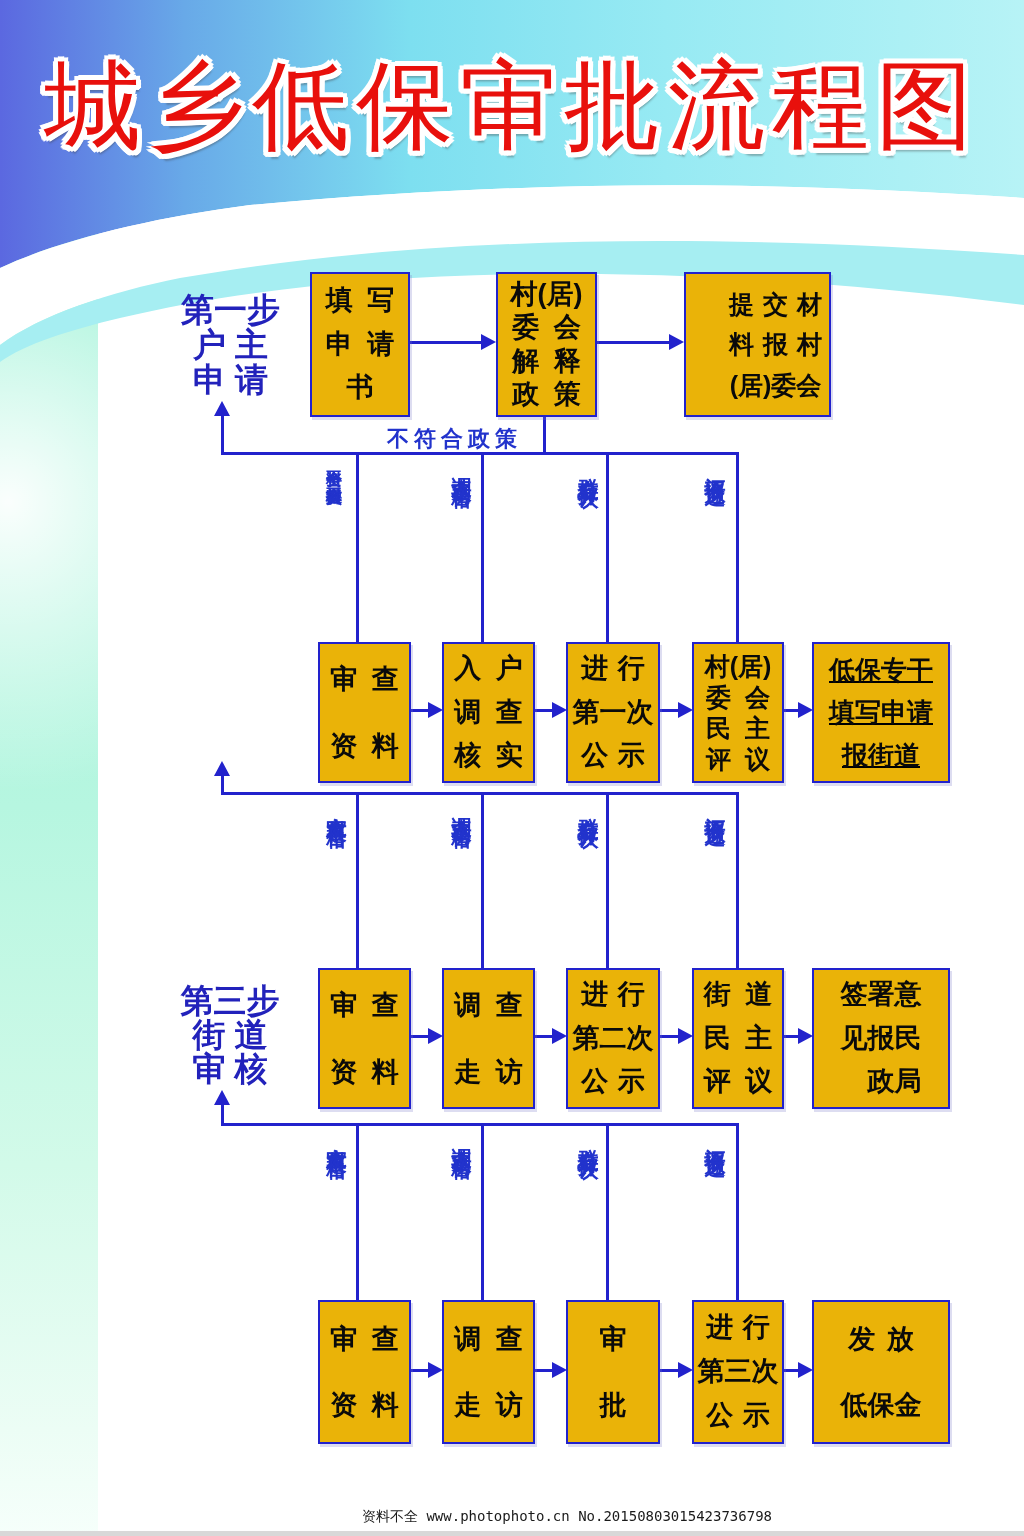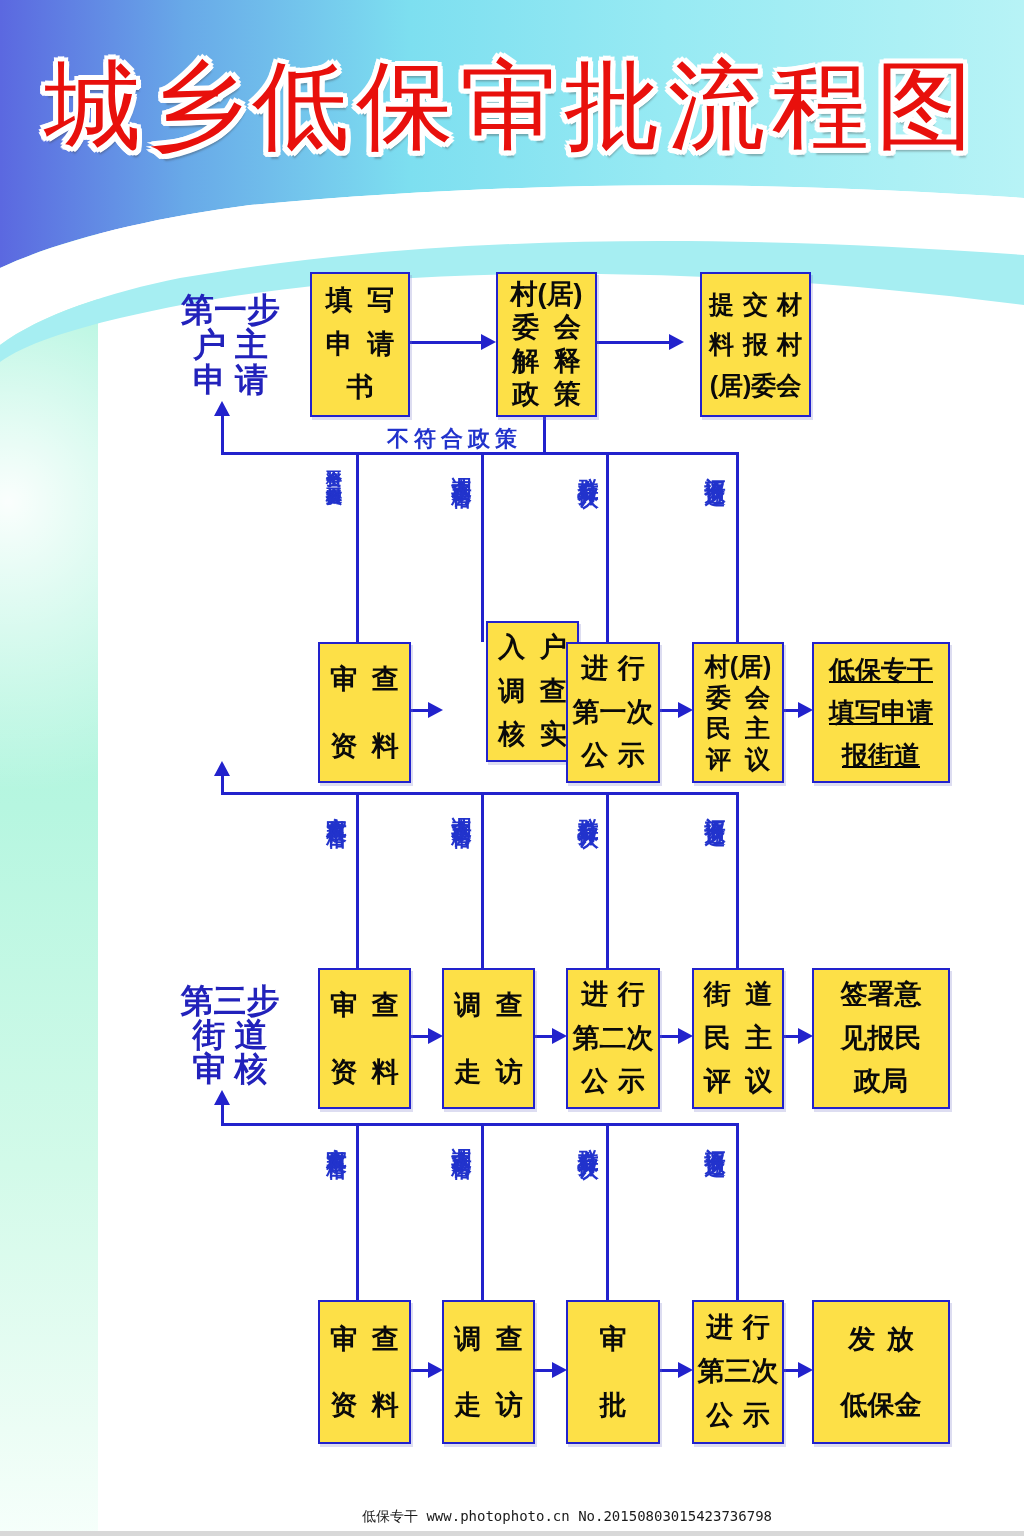--- a/index.html
+++ b/index.html
@@ -16,21 +16,21 @@
   #main-title{position:absolute;left:0;top:42px;width:1024px;z-index:4;text-align:center;
     font-size:97px;font-weight:400;letter-spacing:7px;color:#e8100c;white-space:nowrap;
     text-shadow:
       -5px 0 0 #fff,5px 0 0 #fff,0 -5px 0 #fff,0 5px 0 #fff,
       -4px -4px 0 #fff,4px -4px 0 #fff,-4px 4px 0 #fff,4px 4px 0 #fff,
       -5px 3px 0 #fff,5px 3px 0 #fff,-3px 5px 0 #fff,3px 5px 0 #fff,
       3px 7px 2px rgba(60,60,60,.35);}
   
   .step-label{position:absolute;z-index:3;color:#2222bb;font-weight:bold;text-align:center;
     white-space:pre-line;}
-  .flow-box{position:absolute;z-index:3;background:#fde047;border:2px solid #2222cc;
+  .flow-box{position:absolute;z-index:3;background:#eab308;border:2px solid #2222cc;
     box-shadow:2px 3px 0 rgba(120,120,200,0.25);display:flex;align-items:center;justify-content:center;}
   .box-label{white-space:pre-line;text-align:center;color:#0a0a0a;font-weight:bold;font-size:27px;word-spacing:7px;}
   .l2{line-height:2.45;}
   .l3{line-height:1.62;}
   .l4{line-height:1.24;}
   .hline,.vline{position:absolute;background:#2222cc;z-index:2;}
   .hline{height:3px;} .vline{width:3px;}
   .arrow-head-right{position:absolute;width:0;height:0;z-index:2;
     border-top:8px solid transparent;border-bottom:8px solid transparent;border-left:15px solid #2222cc;}
   .arrow-head-up{position:absolute;width:0;height:0;z-index:2;
@@ -77,21 +77,21 @@
     <div class="box-label l3">填 写
 申 请
 书</div>
   </div>
   <div class="flow-box" style="left:496px;top:272px;width:97px;height:141px;">
     <div class="box-label l4">村(居)
 委 会
 解 释
 政 策</div>
   </div>
-  <div class="flow-box" style="left:700px;top:272px;width:107px;height:141px;">
+  <div class="flow-box" style="left:684px;top:272px;width:107px;height:141px;padding-left:36px;">
     <div class="box-label l3" style="font-size:25px;word-spacing:2px;">提 交 材
 料 报 村
 (居)委会</div>
   </div>
 
   <div class="hline" style="left:406px;top:341px;width:77px;"></div>
   <div class="arrow-head-right" style="left:481px;top:334px;"></div>
   <div class="hline" style="left:593px;top:341px;width:76px;"></div>
   <div class="arrow-head-right" style="left:669px;top:334px;"></div>
 
@@ -106,21 +106,21 @@
   <div class="vline" style="left:736px;top:455px;height:187px;"></div>
   <div class="vert-label" style="left:323px;top:458px;height:182px;font-size:16px;letter-spacing:0;">资料不全 自报材料不真实</div>
   <div class="vert-label" style="left:449px;top:461px;height:176px;font-size:20px;">调查走访不合格</div>
   <div class="vert-label" style="left:574px;top:461px;height:150px;font-size:21px;">群众有异议</div>
   <div class="vert-label" style="left:701px;top:461px;height:150px;font-size:21px;">评议不通过</div>
 
   <div class="flow-box" style="left:318px;top:642px;width:89px;height:137px;">
     <div class="box-label l2">审 查
 资 料</div>
   </div>
-  <div class="flow-box" style="left:442px;top:621px;width:89px;height:137px;margin-left:44px;">
+  <div class="flow-box" style="left:442px;top:642px;width:89px;height:137px;">
     <div class="box-label l3">入 户
 调 查
 核 实</div>
   </div>
   <div class="flow-box" style="left:566px;top:642px;width:90px;height:137px;">
     <div class="box-label l3" style="word-spacing:2px;">进  行
 第一次
 公  示</div>
   </div>
   <div class="flow-box" style="left:692px;top:642px;width:88px;height:137px;">
@@ -168,21 +168,21 @@
     <div class="box-label l3" style="word-spacing:2px;">进  行
 第二次
 公  示</div>
   </div>
   <div class="flow-box" style="left:692px;top:968px;width:88px;height:137px;">
     <div class="box-label l3">街 道
 民 主
 评 议</div>
   </div>
   <div class="flow-box" style="left:812px;top:968px;width:134px;height:137px;">
-    <div class="box-label l3" style="word-spacing:0;">签署意
+    <div class="box-label l3" style="word-spacing:0;text-align:right;">签署意
 见报民
 政局</div>
   </div>
 
   <div class="hline" style="left:407px;top:1035px;width:22px;"></div>
   <div class="arrow-head-right" style="left:428px;top:1028px;"></div>
   <div class="hline" style="left:531px;top:1035px;width:22px;"></div>
   <div class="arrow-head-right" style="left:552px;top:1028px;"></div>
   <div class="hline" style="left:656px;top:1035px;width:23px;"></div>
   <div class="arrow-head-right" style="left:678px;top:1028px;"></div>
@@ -225,16 +225,16 @@
 
   <div class="hline" style="left:407px;top:1369px;width:22px;"></div>
   <div class="arrow-head-right" style="left:428px;top:1362px;"></div>
   <div class="hline" style="left:531px;top:1369px;width:22px;"></div>
   <div class="arrow-head-right" style="left:552px;top:1362px;"></div>
   <div class="hline" style="left:656px;top:1369px;width:23px;"></div>
   <div class="arrow-head-right" style="left:678px;top:1362px;"></div>
   <div class="hline" style="left:780px;top:1369px;width:19px;"></div>
   <div class="arrow-head-right" style="left:798px;top:1362px;"></div>
 
-  <div id="watermark" style="left:362px;top:1508px;">低保专干 www.photophoto.cn  No.20150803015423736798</div>
+  <div id="watermark" style="left:362px;top:1508px;">资料不全 www.photophoto.cn  No.20150803015423736798</div>
   <div id="bottom-bar"></div>
 
 </div>
 
 </body></html>

